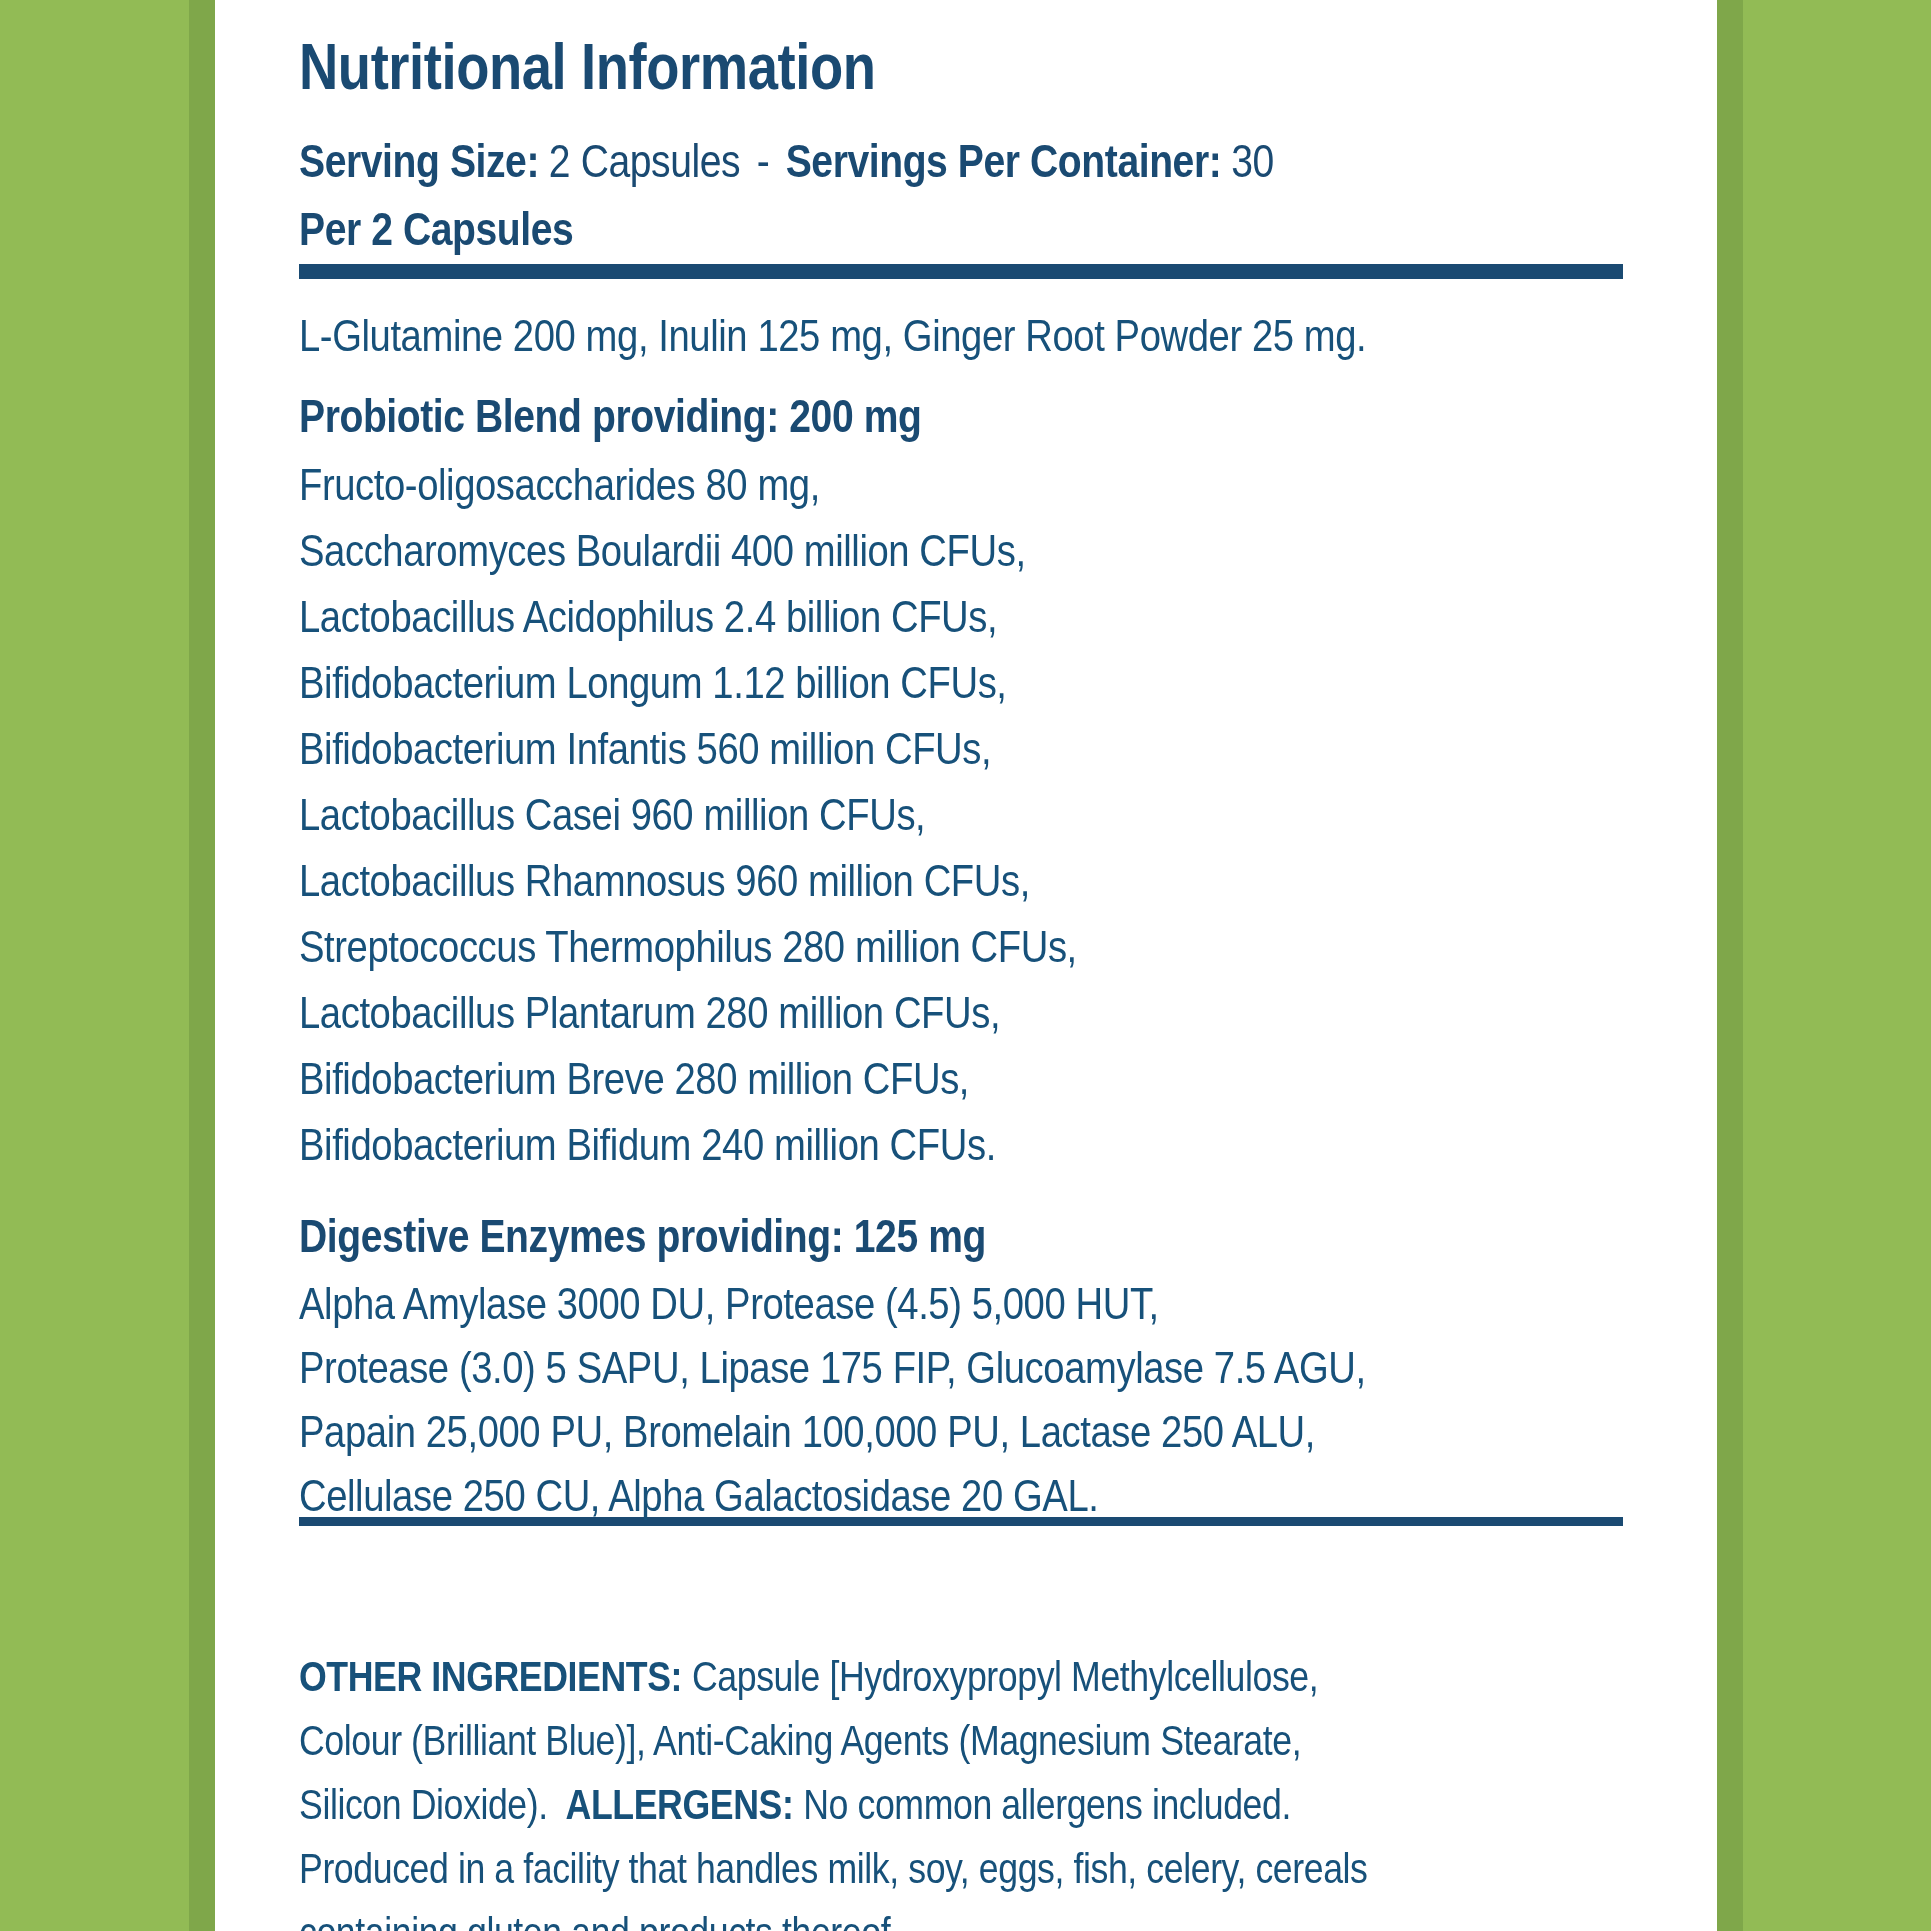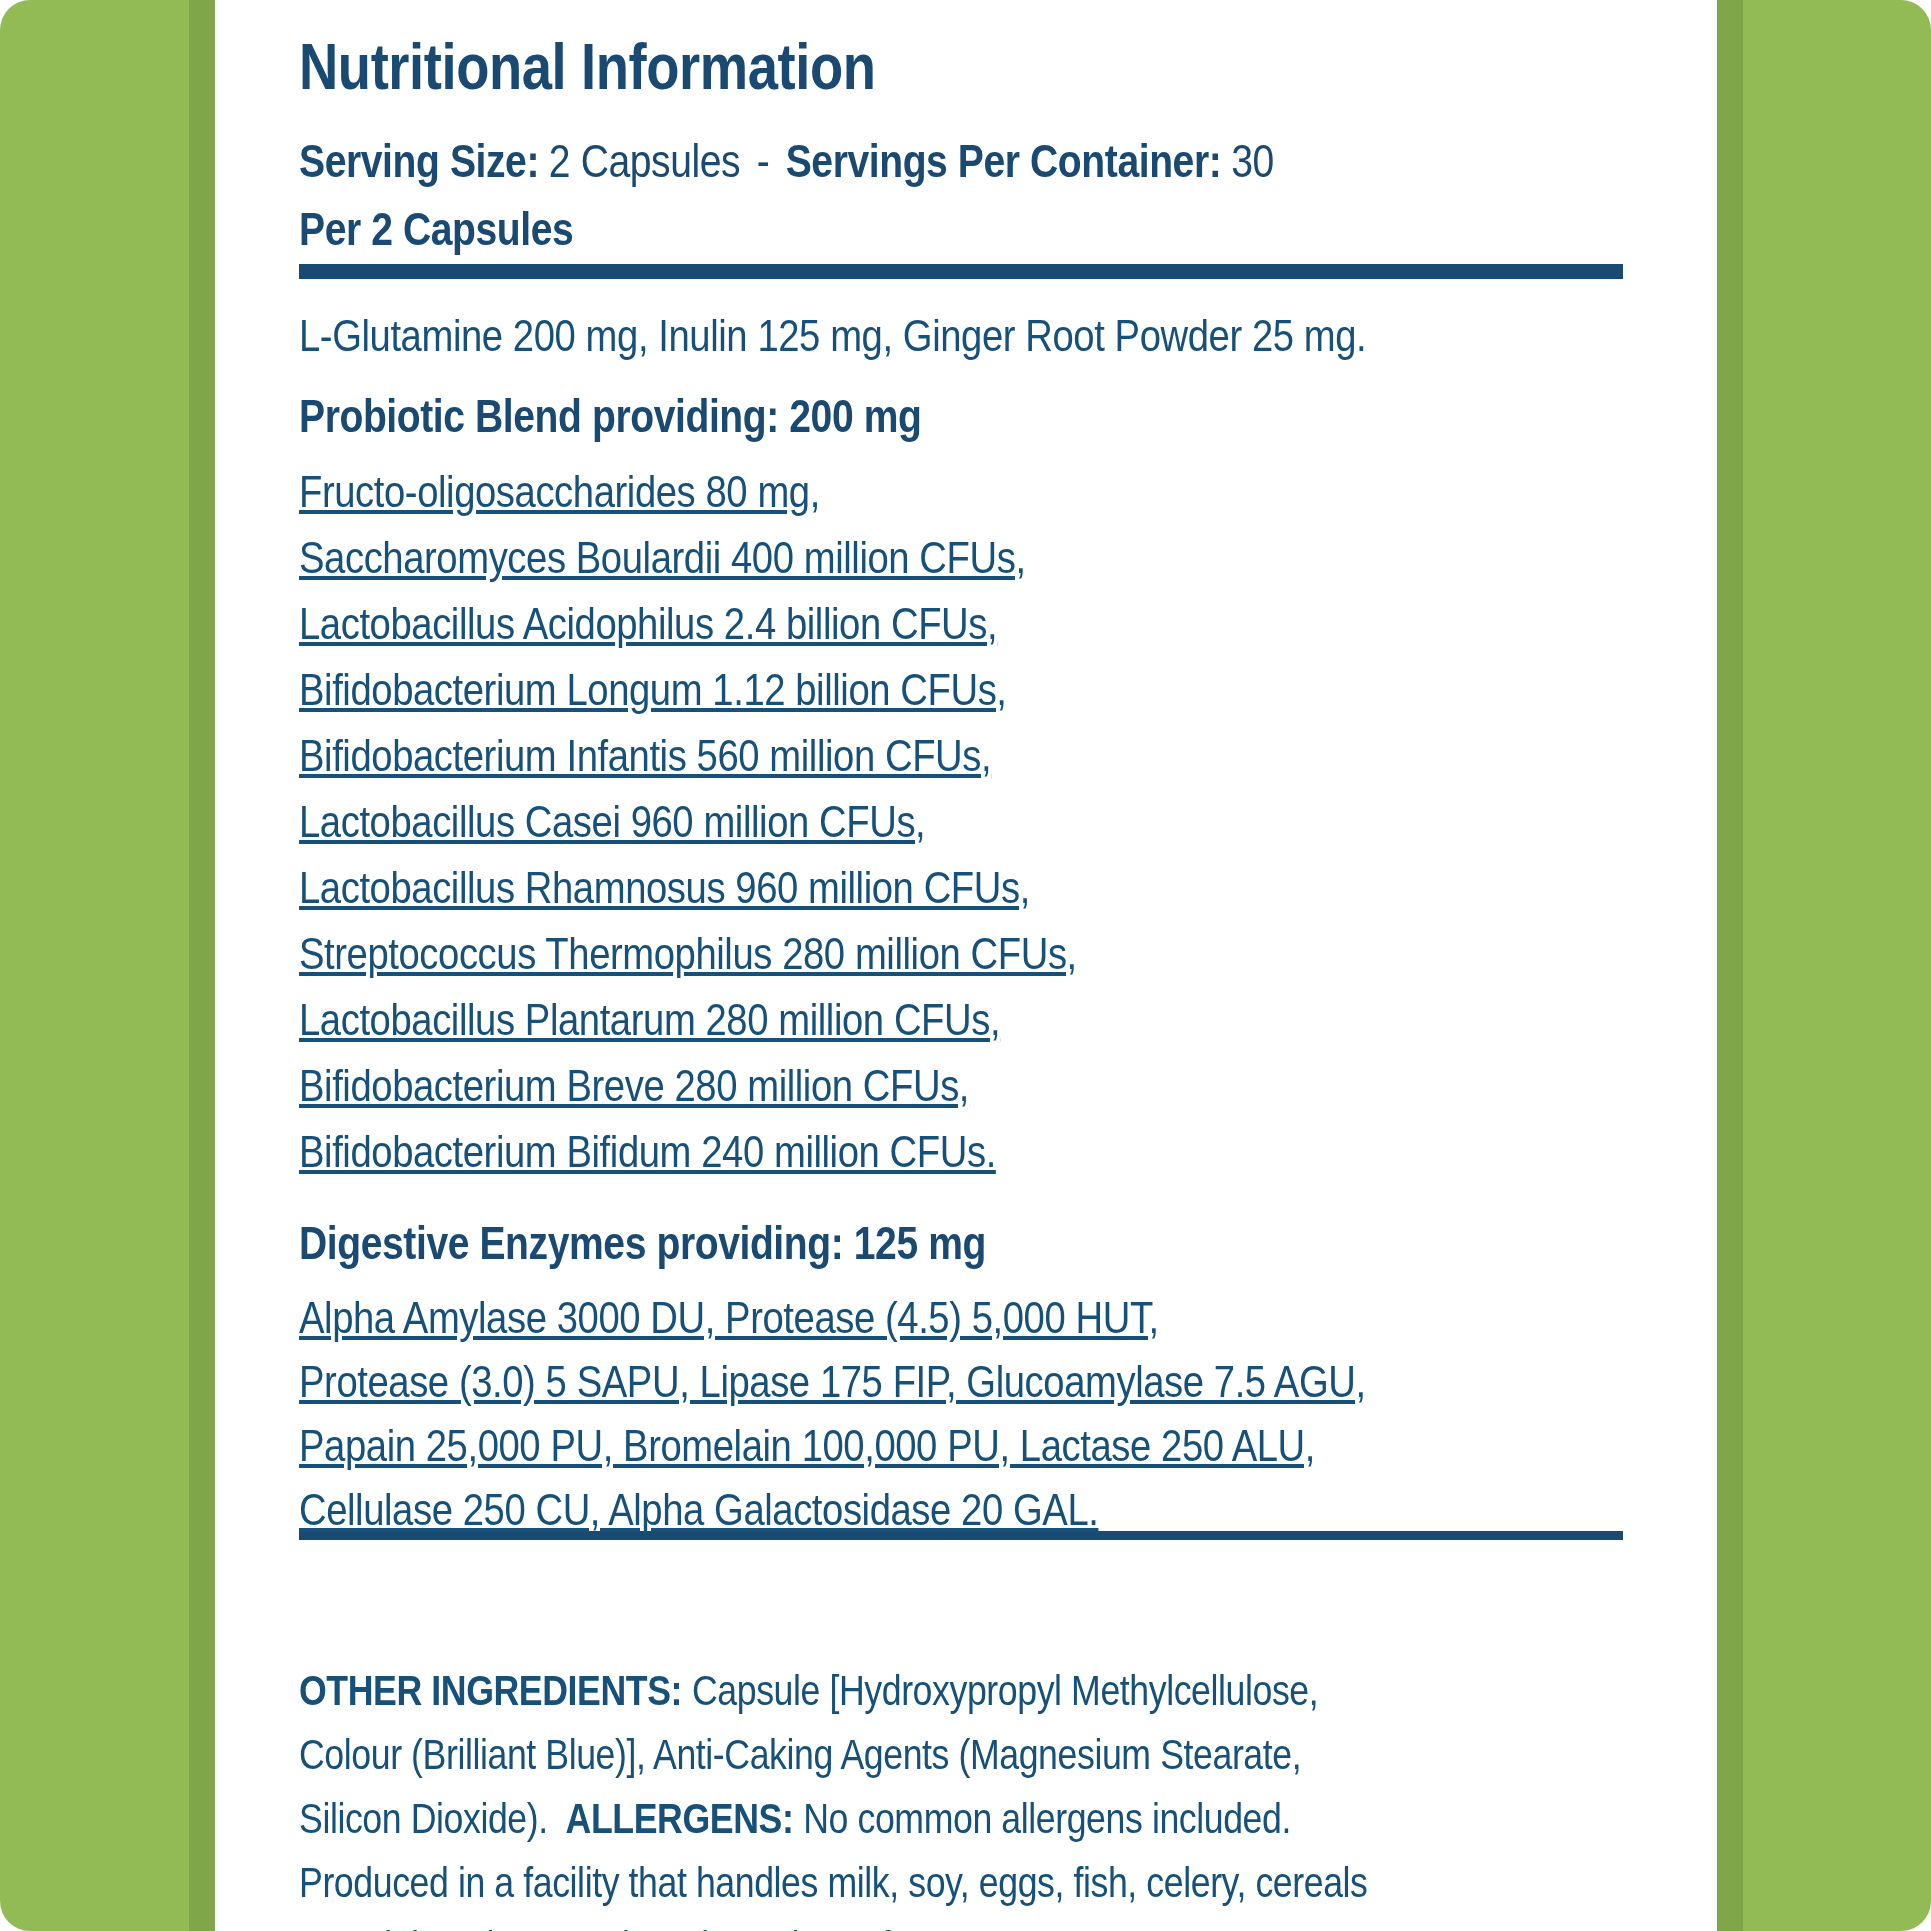--- a/index.html
+++ b/index.html
@@ -9,21 +9,21 @@
     --heading-blue: #1A4A72;
     --rule-blue: #1A4A72;
     --panel-white: #FFFFFF;
   }
   * { margin: 0; padding: 0; box-sizing: border-box; }
   html, body { width: 1931px; height: 1931px; }
   body {
     font-family: "Liberation Sans", sans-serif;
     background: var(--panel-white);
   }
-  .page { position: relative; width: 1931px; height: 1931px; background: var(--panel-white); overflow: hidden; border-radius: 30px; }
+  .page { position: relative; width: 1931px; height: 1931px; background: var(--panel-white); overflow: hidden; }
 
   .green-bar { position: absolute; top: 0; bottom: 0; }
   .green-bar.left {
     left: 0; width: 215px;
     background: linear-gradient(to right, var(--border-green) 0 88%, var(--border-green-dark) 88% 100%);
   }
   .green-bar.right {
     right: 0; width: 214px;
     background: linear-gradient(to left, var(--border-green) 0 88%, var(--border-green-dark) 88% 100%);
   }
@@ -55,21 +55,21 @@
   .rule { background: var(--rule-blue); width: 1324px; }
   .rule-thick { height: 14.5px; margin-top: 7.7px; }
   .rule-thin  { height: 9.7px; margin-top: -11.6px; }
 
   .base-ing { font-size: 45px; line-height: 60px; margin-top: 27px; }
 
   .sec-heading { font-size: 46px; font-weight: 700; line-height: 62px; color: var(--heading-blue); }
   .prob-heading { margin-top: 19.3px; }
   .enz-heading  { margin-top: 27px; }
 
-  .list { margin-top: 12px; text-decoration: underline; }
+  .list { margin-top: 5px; }
   .list .ln { font-size: 45px; line-height: 66px; }
   .enz-list .ln { line-height: 64px; }
 
   .other-block { margin-top: 119px; }
   .other-block .ln { font-size: 42px; line-height: 64px; }
   .other-block .lbl { margin-right: 11.6px; }
   .other-block .pre { margin-right: 21px; }
 </style>
 </head>
 <body>

